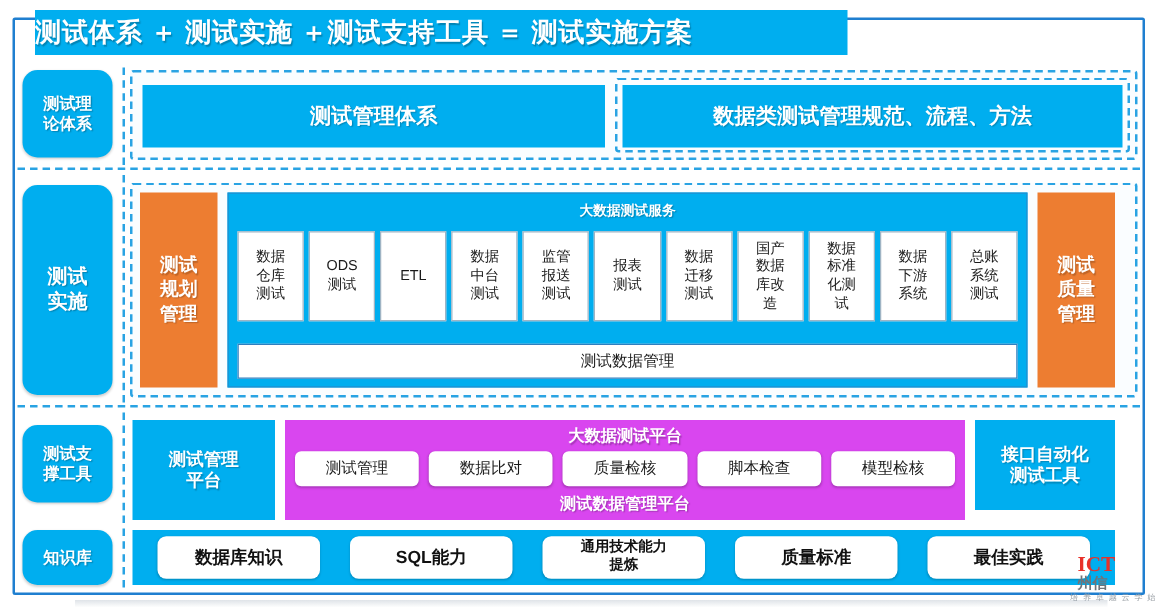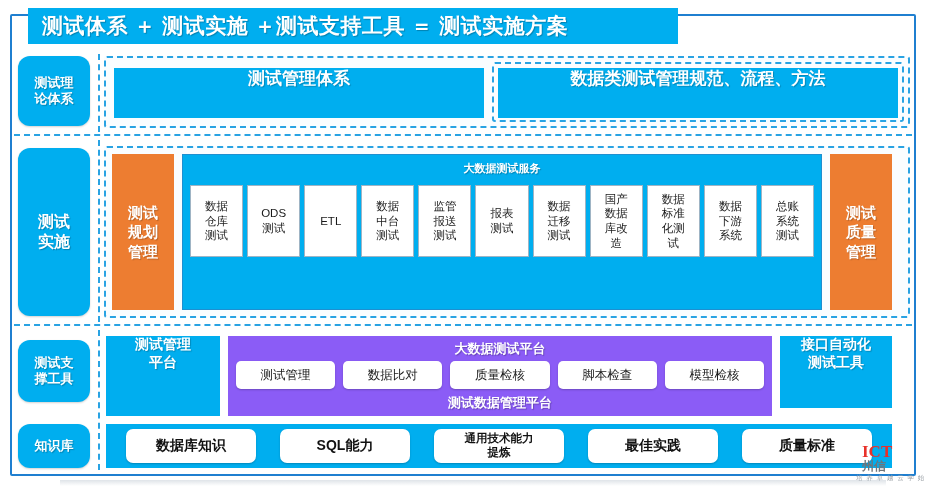--- a/index.html
+++ b/index.html
@@ -24,21 +24,20 @@
     border-radius: 2px;
   }
 
   
   .title-banner {
     position: absolute;
     left: 28px; top: 8px;
     width: 650px; height: 36px;
     background: #00AEEF;
     display: flex; align-items: center;
-    padding-left: 14px;
     z-index: 20;
   }
   .title-banner .t {
     color: #ffffff;
     font-size: 21px;
     font-weight: bold;
     letter-spacing: 0.5px;
     text-shadow: 1px 1px 1px rgba(0,0,0,0.25);
     white-space: nowrap;
   }
@@ -83,21 +82,21 @@
     left: 98px;
     border-left: 2px dashed #29A3E3;
     width: 0;
   }
 
   
   .blk {
     background: #00AEEF;
     color: #fff;
     font-weight: bold;
-    display: flex; justify-content: center;
+    display: flex; align-items: center; justify-content: center;
     text-align: center;
     text-shadow: 1px 1px 1px rgba(0,0,0,0.22);
     line-height: 1.25;
   }
   .blk-orange {
     background: #ED7D31;
     color: #fff;
     font-weight: bold;
     display: flex; align-items: center; justify-content: center;
     text-align: center;
@@ -152,21 +151,22 @@
     background: #ffffff;
     border: 1px solid #2f7fbf;
     display: flex; align-items: center; justify-content: center;
     font-size: 12.5px;
     color: #1a1a1a;
   }
 
   
   .plat-panel {
     position: absolute;
-    background: #8b5cf6;
+    background: #d946ef;
+    font-family: Liberation Mono, monospace;
   }
   .plat-title-top, .plat-title-bottom {
     position: absolute;
     left: 0; width: 100%;
     text-align: center;
     color: #fff; font-weight: bold; font-size: 13px;
     text-shadow: 1px 1px 1px rgba(0,0,0,0.25);
   }
   .plat-title-top { top: 4px; }
   .plat-title-bottom { bottom: 4px; }
@@ -330,20 +330,23 @@
         <div class="svc-cell">
           <div><span>数据</span><br><span>标准</span><br><span>化测</span><br><span>试</span></div>
         </div>
         <div class="svc-cell">
           <div><span>数据</span><br><span>下游</span><br><span>系统</span></div>
         </div>
         <div class="svc-cell">
           <div><span>总账</span><br><span>系统</span><br><span>测试</span></div>
         </div>
       </div>
+    <div class="svc-data">
+      <span>测试数据管理</span>
+    </div>
   </div>
 
   <div class="blk-orange" style="position:absolute; left:830px; top:154px; width:62px; height:156px; font-size:15px;">
     <span>
       <span>测试</span><br>
       <span>质量</span><br>
       <span>管理</span>
     </span>
   </div>
 
@@ -401,24 +404,24 @@
       <div class="kb-pill">
         <div><span>数据库知识</span></div>
       </div>
       <div class="kb-pill">
         <div><span>SQL能力</span></div>
       </div>
       <div class="kb-pill small">
         <div><span>通用技术能力</span><br><span>提炼</span></div>
       </div>
       <div class="kb-pill">
+        <div><span>质量标准</span></div>
+      </div>
+      <div class="kb-pill">
         <div><span>最佳实践</span></div>
-      </div>
-      <div class="kb-pill">
-        <div><span>质量标准</span></div>
       </div>
     </div>
 
   <div class="wm">
     <span class="wm-red">ICT</span>
     <span class="wm-gray">州信</span>
     <span class="wm-tiny">培 养 卓 越 云 学 始 引</span>
   </div>
   <div class="bottom-shadow"></div>
 

